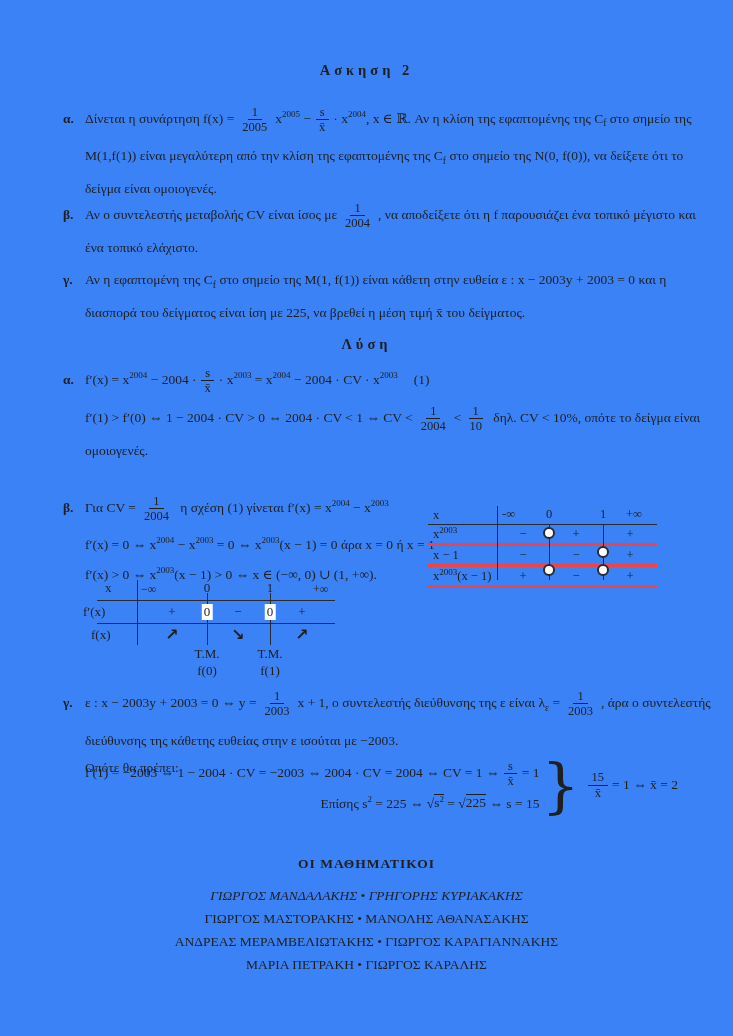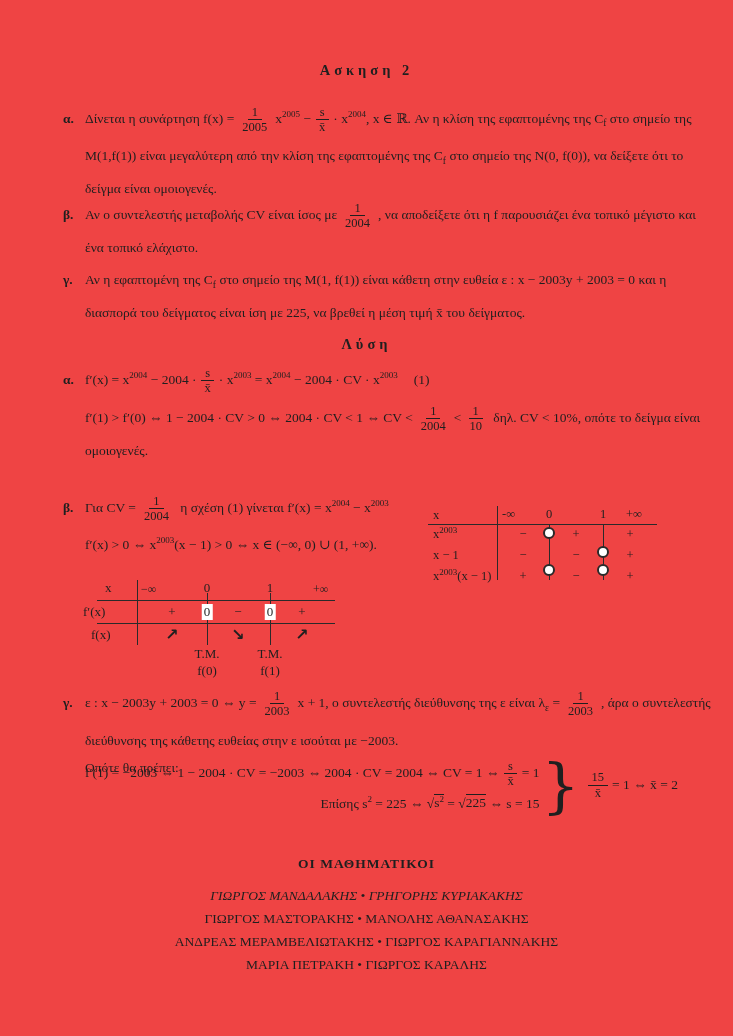--- a/index.html
+++ b/index.html
@@ -1,17 +1,17 @@
 <!DOCTYPE html>
 <html><head>
 <meta charset="utf-8">
 <style>
   html,body { margin:0; padding:0; background:#ffffff; }
   .page {
-    position:relative; width:733px; height:1036px; background:#ef4444;
+    position:relative; width:733px; height:1036px; background:#3b82f6;
     color:#1f1f1f; font-family:"Liberation Serif","DejaVu Serif",serif;
     font-size:13.5px; overflow:hidden;
   }
   .centered { position:absolute; left:0; width:100%; text-align:center; }
   .heading { font-weight:bold; font-size:14.5px; letter-spacing:4px; }
   .item { position:absolute; left:63px; width:660px; }
   .ln { display:block; line-height:27px; white-space:nowrap; padding-left:22px; }
   .ln.first { padding-left:0; }
   .ln.tall { line-height:38px; }
   .lbl { display:inline-block; width:22px; font-weight:bold; }
@@ -102,20 +102,21 @@
           <span class="den">10</span>
         </span><span> δηλ.  CV  &lt;  10%, οπότε το δείγμα είναι</span></div>
     <div class="ln">ομοιογενές.</div>
   </section>
 
   <section class="item" style="top:484px; width:360px;">
     <div class="ln tall first"><span class="lbl">β.</span><span>Για  CV =</span><span class="frac">
           <span class="num">1</span>
           <span class="den">2004</span>
         </span><span> η σχέση (1) γίνεται  f′(x) = x</span><sup class="e">2004</sup><span> − x</span><sup class="e">2003</sup></div>
+    <div class="ln"><span>f′(x) = 0 ⇔ x</span><sup class="e">2004</sup><span> − x</span><sup class="e">2003</sup><span> = 0 ⇔ x</span><sup class="e">2003</sup><span>(x − 1) = 0  άρα x = 0 ή x = 1</span></div>
     <div class="ln"><span>f′(x) &gt; 0 ⇔ x</span><sup class="e">2003</sup><span>(x − 1) &gt; 0 ⇔ x ∈ (−∞, 0) ∪ (1, +∞).</span></div>
   </section>
 
   <div class="stable">
     <div class="srow" style="border-bottom:1px solid #2a2a2a;">
       <span class="slbl">x</span>
       <span class="hcell" style="left:74px;">-∞</span>
       <span class="hcell" style="left:121px; transform:translateX(-50%);">0</span>
       <span class="hcell" style="left:175px; transform:translateX(-50%);">1</span>
       <span class="hcell" style="left:198px;">+∞</span>

